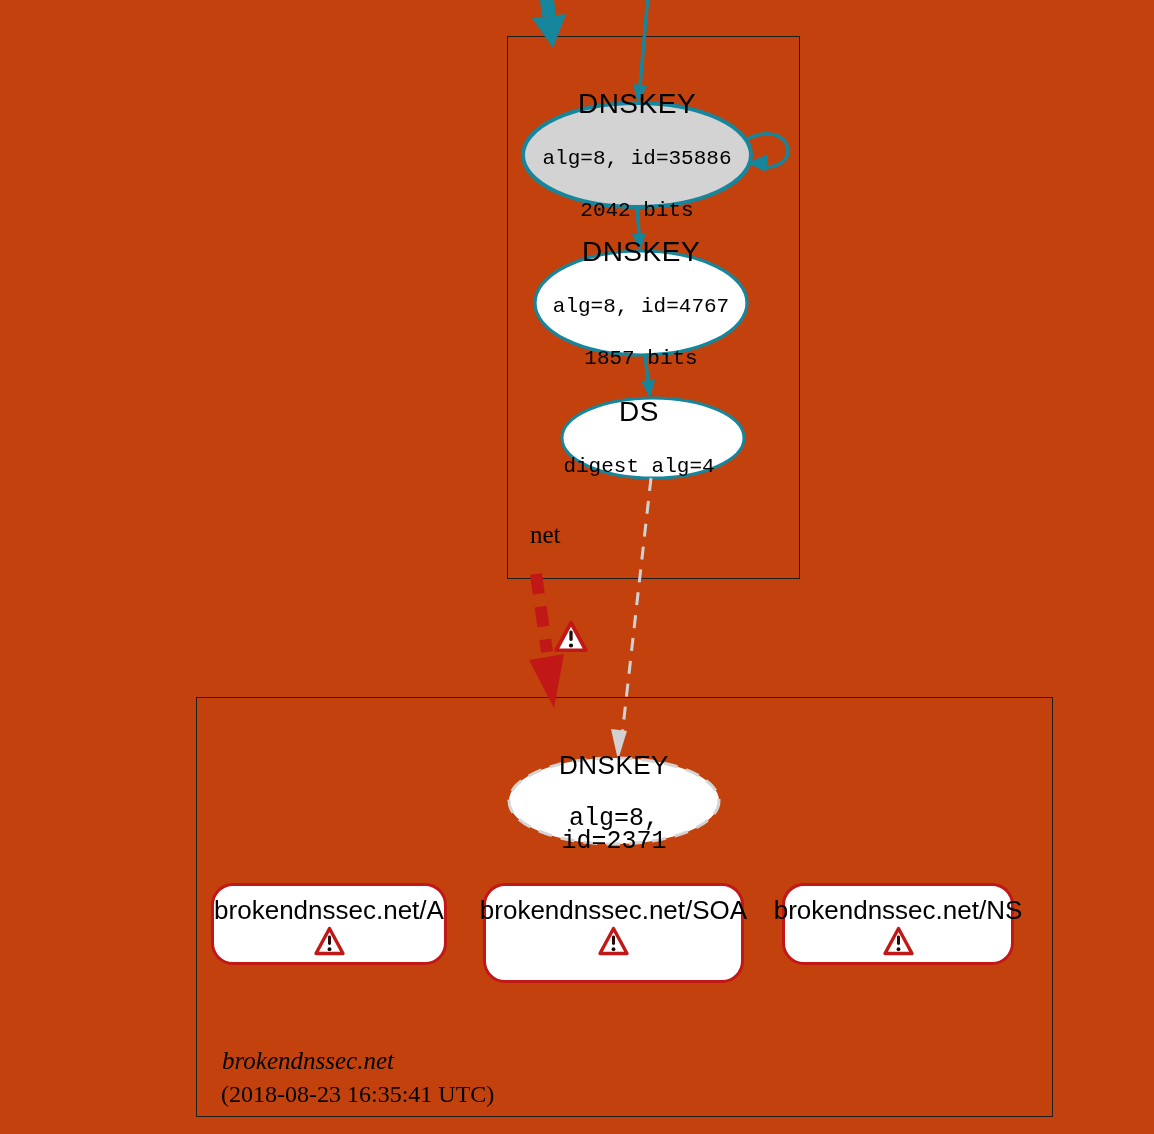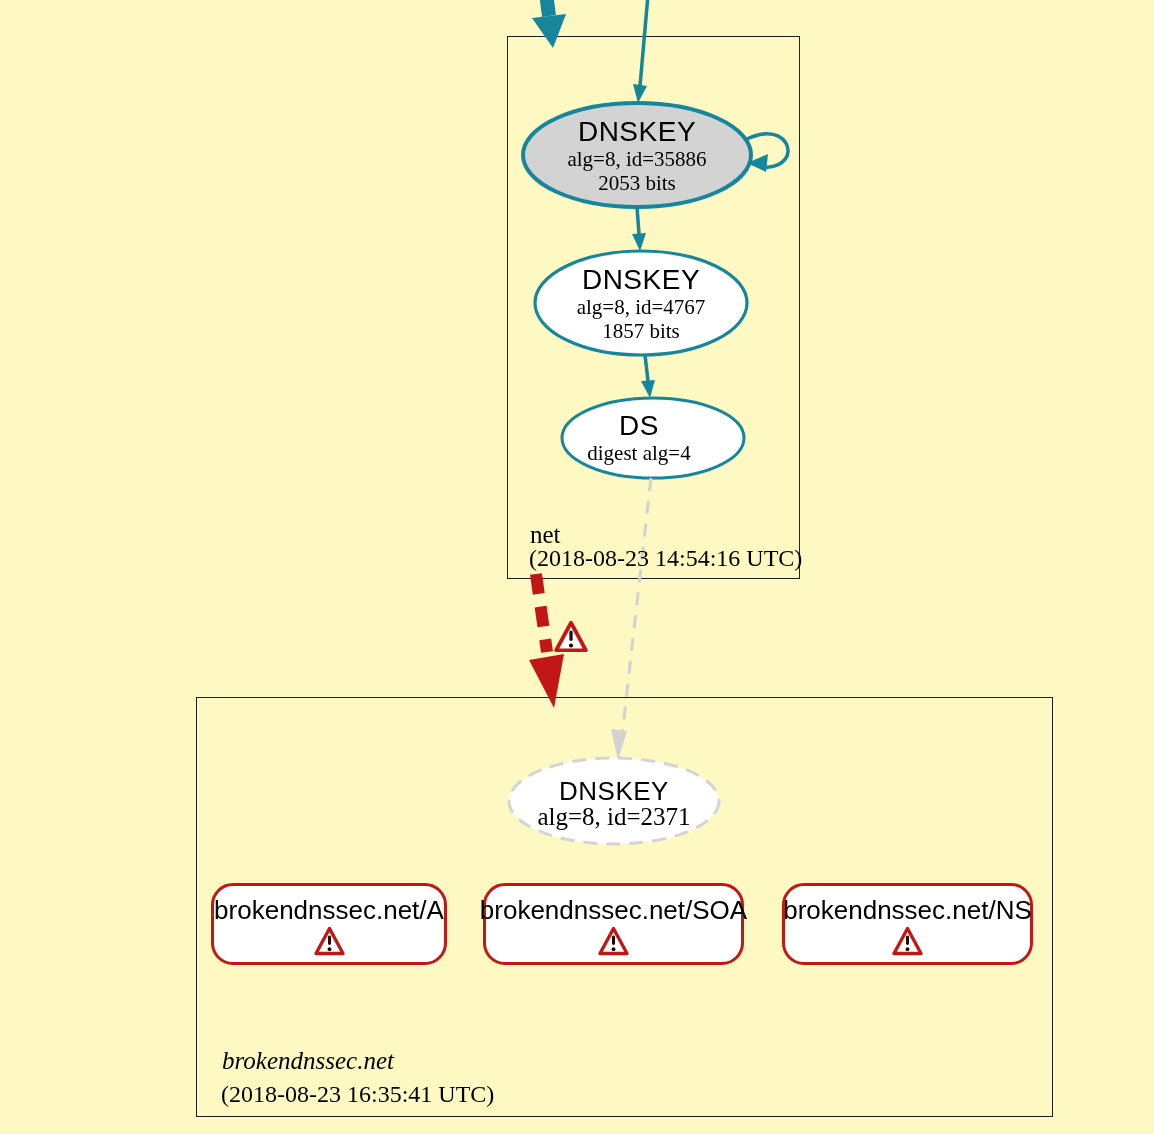--- a/index.html
+++ b/index.html
@@ -1,19 +1,19 @@
 <!DOCTYPE html>
 <html><head>
 <meta charset="utf-8">
 <style>
   html,body{margin:0;padding:0;background:#ffffff;}
   #canvas{
     position:relative;
     width:1154px;height:1134px;
-    background:#fef9c3;
+    background:#c2410c;
     font-family:"Liberation Sans", sans-serif;
     overflow:hidden;
   }
   .zone-box{
     position:absolute;
     border:1px solid #1f1f1f;
     background:transparent;
     z-index:0;
   }
   #edges{
@@ -24,22 +24,22 @@
   .node-text{
     position:absolute;z-index:2;
     display:flex;flex-direction:column;align-items:center;justify-content:center;
     text-align:center;color:#000;
   }
   .node-title{
     font-family:"Liberation Sans", sans-serif;
     font-size:28px;line-height:30px;letter-spacing:.5px;
   }
   .node-sub{
-    font-family:Liberation Serif, serif;
-    font-size:21px;line-height:24px;
+    font-family:Liberation Mono, monospace;
+    font-size:21px;line-height:24px;margin-top:28px;
   }
   .zone-label{
     position:absolute;z-index:2;
     font-family:"Liberation Serif", serif;
     font-size:25px;color:#000;white-space:nowrap;
   }
   .zone-ts{
     position:absolute;z-index:2;
     font-family:"Liberation Serif", serif;
     font-size:24px;color:#000;white-space:nowrap;
@@ -110,64 +110,63 @@
 
   <svg class="overlay" style="left:553px;top:620px;" width="36" height="33" viewBox="0 0 32 30">
     <path d="M16 2.5 L29.5 27.5 L2.5 27.5 Z" fill="#ffffff" stroke="#c21717" stroke-width="3.4" stroke-linejoin="round"></path>
     <rect x="14.5" y="9.5" width="3" height="9.5" rx="1.4" fill="#2a0808"></rect>
     <circle cx="16" cy="23.2" r="1.9" fill="#1a0505"></circle>
   </svg>
 
   <div class="node-text" style="left:523px;top:110px;width:228px;height:92px;">
     <span class="node-title">DNSKEY</span>
     <span class="node-sub">alg=8, id=35886</span>
-    <span class="node-sub">2053 bits</span>
+    <span class="node-sub">2042 bits</span>
   </div>
 
   <div class="node-text" style="left:535px;top:258px;width:212px;height:92px;">
     <span class="node-title">DNSKEY</span>
     <span class="node-sub">alg=8, id=4767</span>
     <span class="node-sub">1857 bits</span>
   </div>
 
   <div class="node-text" style="left:548px;top:406px;width:182px;height:64px;">
     <span class="node-title">DS</span>
     <span class="node-sub">digest alg=4</span>
   </div>
 
   <div class="node-text" style="left:509px;top:773px;width:210px;height:58px;">
     <span class="node-title" style="font-size:26px;line-height:28px;">DNSKEY</span>
     <span class="node-sub" style="font-size:25px;line-height:23px;">alg=8, id=2371</span>
   </div>
 
   <div class="zone-label" style="left:530px;top:511px;margin-top:10px;">net</div>
-  <div class="zone-ts" style="left:529px;top:545px;">(2018-08-23 14:54:16 UTC)</div>
 
   <div class="zone-label" style="left:222px;top:1047px;font-style:italic;">brokendnssec.net</div>
   <div class="zone-ts" style="left:221px;top:1081px;">(2018-08-23 16:35:41 UTC)</div>
 
   <div class="rrset" style="left:211px;top:883px;width:236px;height:82px;">
     <span class="rrset-label">brokendnssec.net/A</span>
     <svg class="warn" width="33" height="30" viewBox="0 0 32 30">
       <path d="M16 2.5 L29.5 27.5 L2.5 27.5 Z" fill="#ffffff" stroke="#c21717" stroke-width="3.4" stroke-linejoin="round"></path>
       <rect x="14.5" y="9.5" width="3" height="9.5" rx="1.4" fill="#2a0808"></rect>
       <circle cx="16" cy="23.2" r="1.9" fill="#1a0505"></circle>
     </svg>
   </div>
 
-  <div class="rrset" style="left:483px;top:883px;width:261px;height:82px;">
+  <div class="rrset" style="left:483px;top:883px;width:261px;height:100px;">
     <span class="rrset-label">brokendnssec.net/SOA</span>
     <svg class="warn" width="33" height="30" viewBox="0 0 32 30">
       <path d="M16 2.5 L29.5 27.5 L2.5 27.5 Z" fill="#ffffff" stroke="#c21717" stroke-width="3.4" stroke-linejoin="round"></path>
       <rect x="14.5" y="9.5" width="3" height="9.5" rx="1.4" fill="#2a0808"></rect>
       <circle cx="16" cy="23.2" r="1.9" fill="#1a0505"></circle>
     </svg>
   </div>
 
-  <div class="rrset" style="left:782px;top:883px;width:251px;height:82px;">
+  <div class="rrset" style="left:782px;top:883px;width:232px;height:82px;">
     <span class="rrset-label">brokendnssec.net/NS</span>
     <svg class="warn" width="33" height="30" viewBox="0 0 32 30">
       <path d="M16 2.5 L29.5 27.5 L2.5 27.5 Z" fill="#ffffff" stroke="#c21717" stroke-width="3.4" stroke-linejoin="round"></path>
       <rect x="14.5" y="9.5" width="3" height="9.5" rx="1.4" fill="#2a0808"></rect>
       <circle cx="16" cy="23.2" r="1.9" fill="#1a0505"></circle>
     </svg>
   </div>
 
 </div>
 

